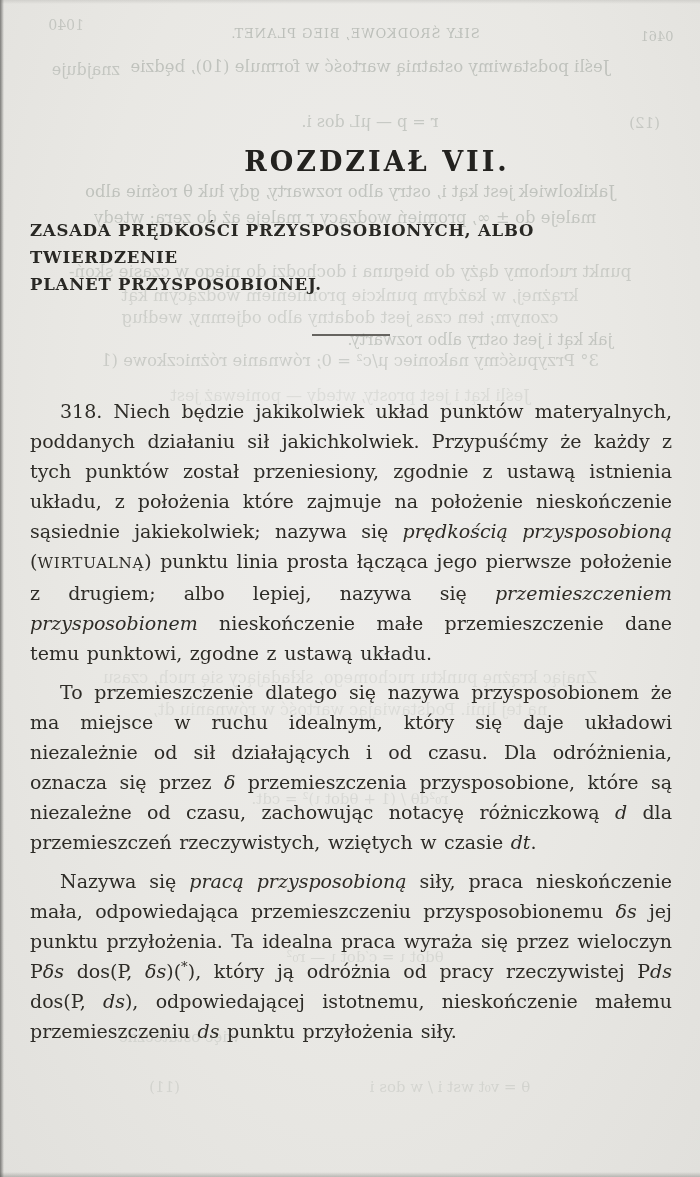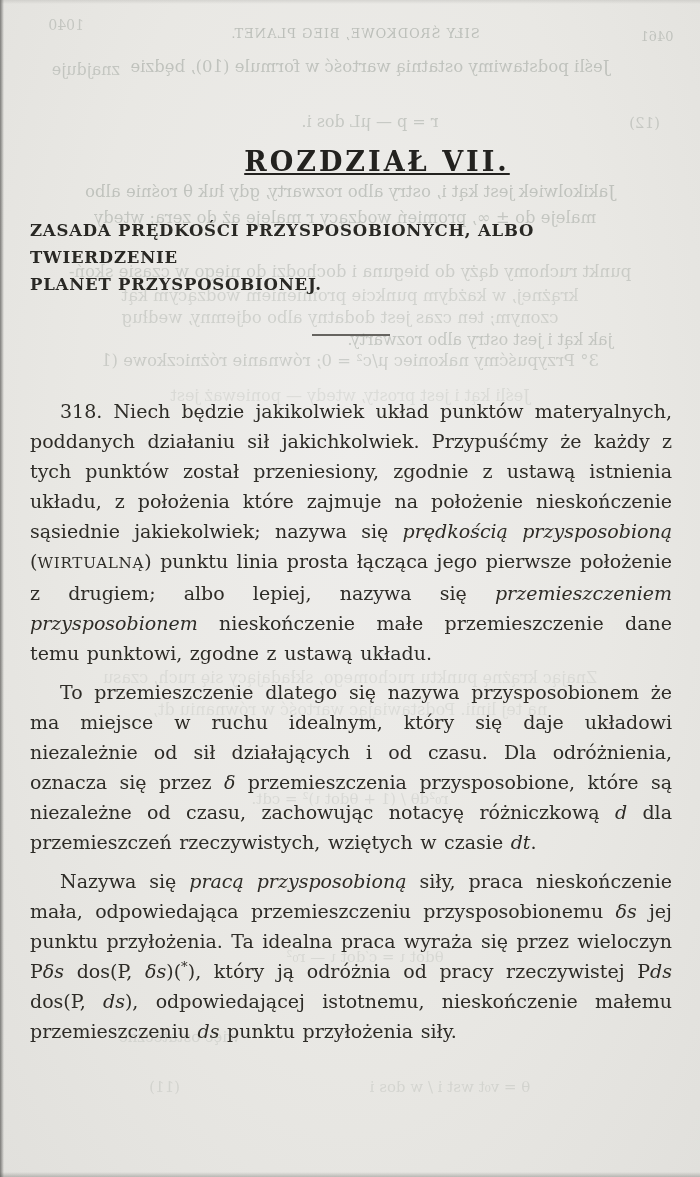--- a/index.html
+++ b/index.html
@@ -44,21 +44,20 @@
   
   .content { position: absolute; left: 30px; top: 0; width: 642px; z-index: 2; }
   .chapter {
     margin: 146px 0 0 0;
     font-size: 27px;
     font-weight: bold;
     letter-spacing: 3px;
     text-align: center;
     transform: translateX(26px);
     color: #23221f;
-    text-decoration: underline;
   }
   .subtitle {
     margin-top: 40px;
     text-align: left;
     font-weight: bold;
     font-size: 16.5px;
     letter-spacing: 0.8px;
     line-height: 27px;
     color: #292824;
   }

